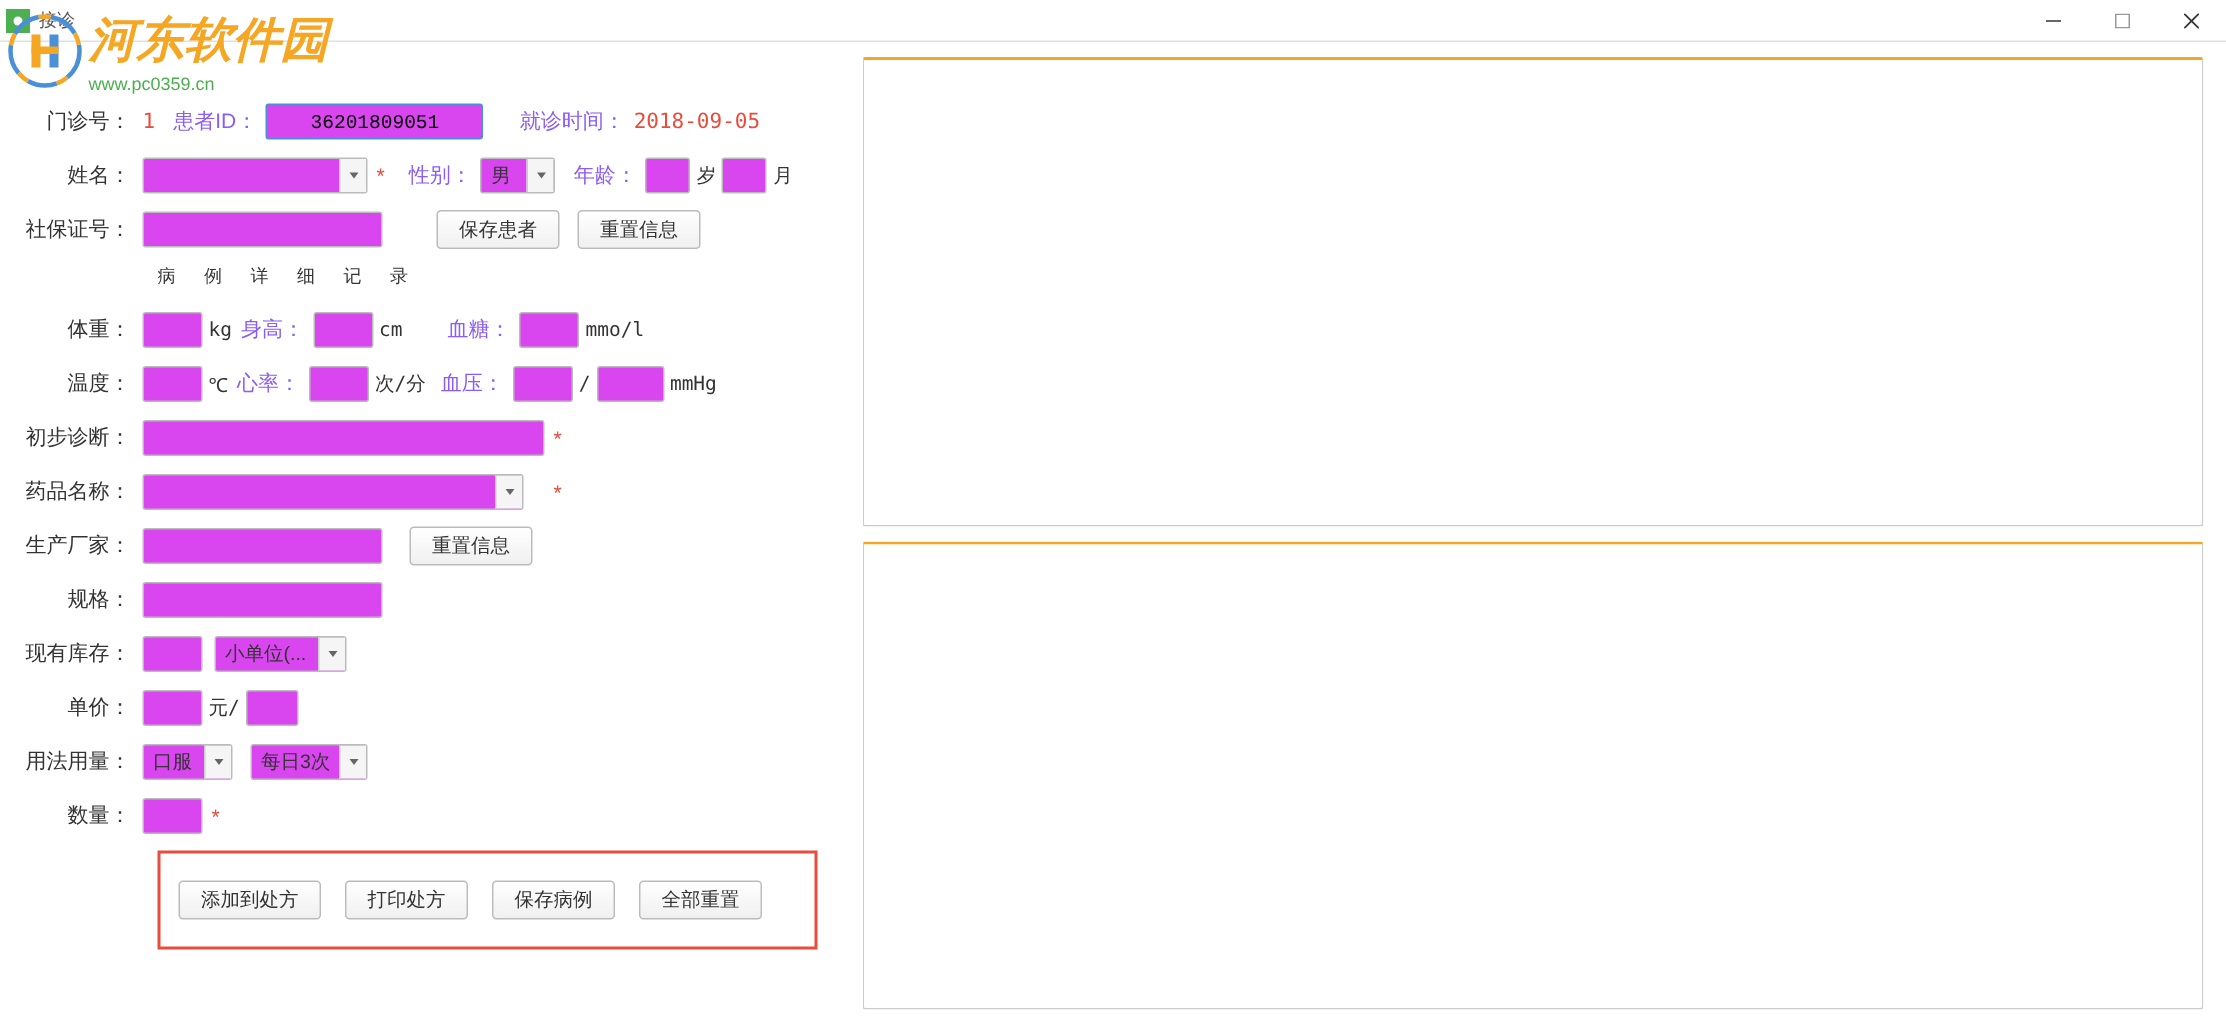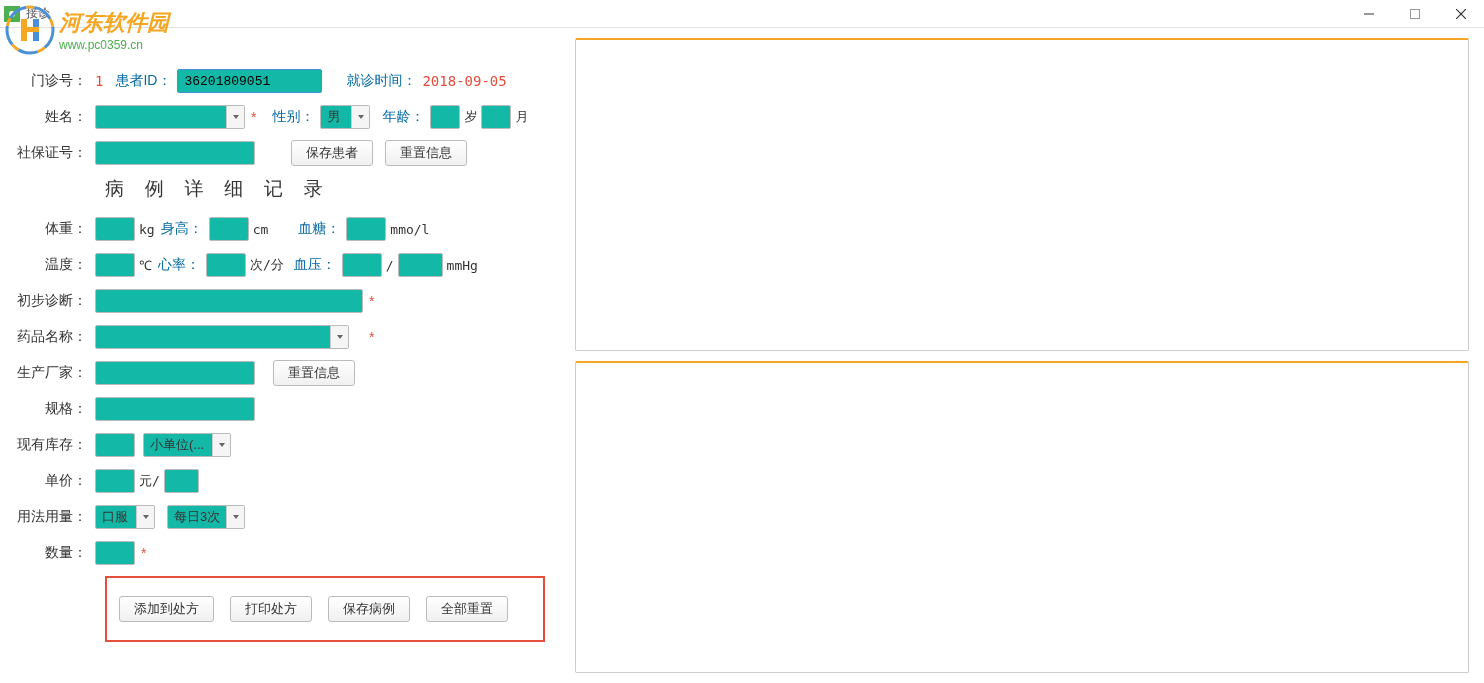--- a/index.html
+++ b/index.html
@@ -9,47 +9,47 @@
     .titlebar-icon { width: 16px; height: 16px; background: #4CAF50; margin-right: 6px; position: relative; }
     .titlebar-icon::after { content: ''; position: absolute; width: 6px; height: 6px; background: #fff; border-radius: 50%; top: 5px; left: 5px; }
     .titlebar-title { font-size: 12px; color: #555; }
     .titlebar-controls { position: absolute; right: 0; top: 0; height: 100%; display: flex; }
     .titlebar-btn { width: 46px; height: 100%; display: flex; align-items: center; justify-content: center; font-size: 14px; color: #333; }
     .titlebar-btn svg { width: 10px; height: 10px; }
     
     .logo-watermark { position: absolute; top: 5px; left: 5px; z-index: 10; display: flex; align-items: center; pointer-events: none; }
     .logo-circle { width: 50px; height: 50px; position: relative; }
     .logo-text { margin-left: 4px; }
-    .logo-main { font-size: 22px; font-weight: bold; font-style: italic; color: #f5a623; }
+    .logo-main { font-size: 32px; font-weight: bold; font-style: italic; color: #f5a623; }
     .logo-url { font-size: 12px; color: #4CAF50; font-family: Arial; }
     
     .main-container { display: flex; height: calc(100vh - 28px); }
     .left-panel { width: 570px; padding: 40px 20px 20px 10px; position: relative; }
     .right-panel { flex: 1; padding: 10px 15px 10px 5px; display: flex; flex-direction: column; gap: 10px; }
     
     .right-box { flex: 1; border: 1px solid #ccc; border-top: 2px solid #f5a623; border-radius: 2px; background: #fff; }
     
     .form-row { display: flex; align-items: center; margin-bottom: 10px; min-height: 26px; }
     .form-label { text-align: right; width: 85px; padding-right: 8px; color: #333; font-size: 14px; }
-    .form-label-sm { text-align: right; padding: 0 6px 0 12px; color: #0369a1; font-size: 14px; }
-    
-    input[type="text"], .combo { border: 1px solid #bbb; height: 24px; padding: 0 6px; font-size: 13px; background: #14b8a6; border-radius: 2px; }
+    .form-label-sm { text-align: right; padding: 0 6px 0 12px; color: #8b5cf6; font-size: 14px; }
+    
+    input[type="text"], .combo { border: 1px solid #bbb; height: 24px; padding: 0 6px; font-size: 13px; background: #d946ef; border-radius: 2px; text-align: center; }
     .input-focus { border: 1px solid #4a90d9 !important; }
     
     .combo { display: inline-flex; align-items: center; position: relative; padding-right: 20px; }
     .combo-arrow { position: absolute; right: 0; top: 0; width: 18px; height: 100%; border-left: 1px solid #ccc; display: flex; align-items: center; justify-content: center; background: #f5f5f5; }
     .combo-arrow::after { content: ''; width: 0; height: 0; border-left: 3px solid transparent; border-right: 3px solid transparent; border-top: 4px solid #666; }
     
     .btn { border: 1px solid #bbb; background: linear-gradient(#fff, #f0f0f0); height: 26px; padding: 0 14px; font-size: 13px; border-radius: 3px; cursor: pointer; color: #333; font-family: inherit; }
     
     .required { color: #e74c3c; margin-left: 6px; font-size: 14px; }
     .red-text { color: #e74c3c; font-family: monospace; font-size: 14px; }
     .mono { font-family: "Courier New", monospace; }
     
-    .section-title { font-size: 19px; letter-spacing: 8px; margin: 0 0 14px 95px; font-family: "SimSun"; }
+    .section-title { font-size: 12px; letter-spacing: 8px; margin: 0 0 14px 95px; font-family: "SimSun"; }
     
     .unit-text { font-size: 13px; color: #333; padding: 0 4px; font-family: "SimSun", monospace; }
     
     .action-box { border: 2px solid #e74c3c; padding: 18px 12px; margin-top: 10px; margin-left: 95px; display: flex; gap: 16px; width: 440px; }
     
     .w-145 { width: 145px; }
     .w-150 { width: 150px; }
     .w-160 { width: 160px; }
     .w-40 { width: 40px; }
     .w-45 { width: 45px; }

